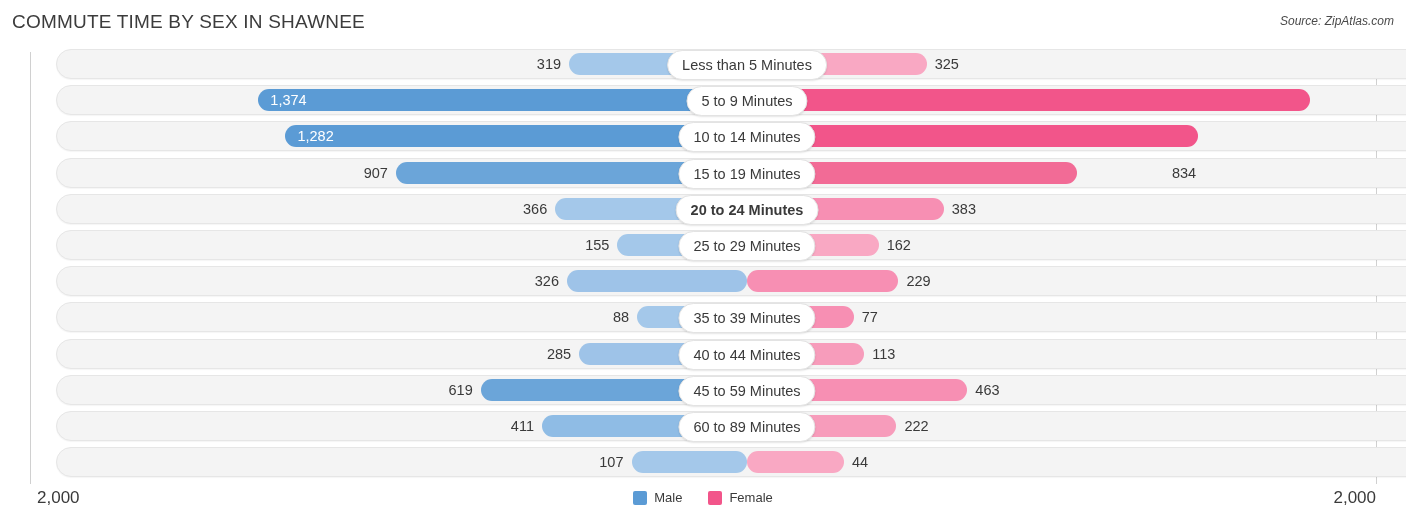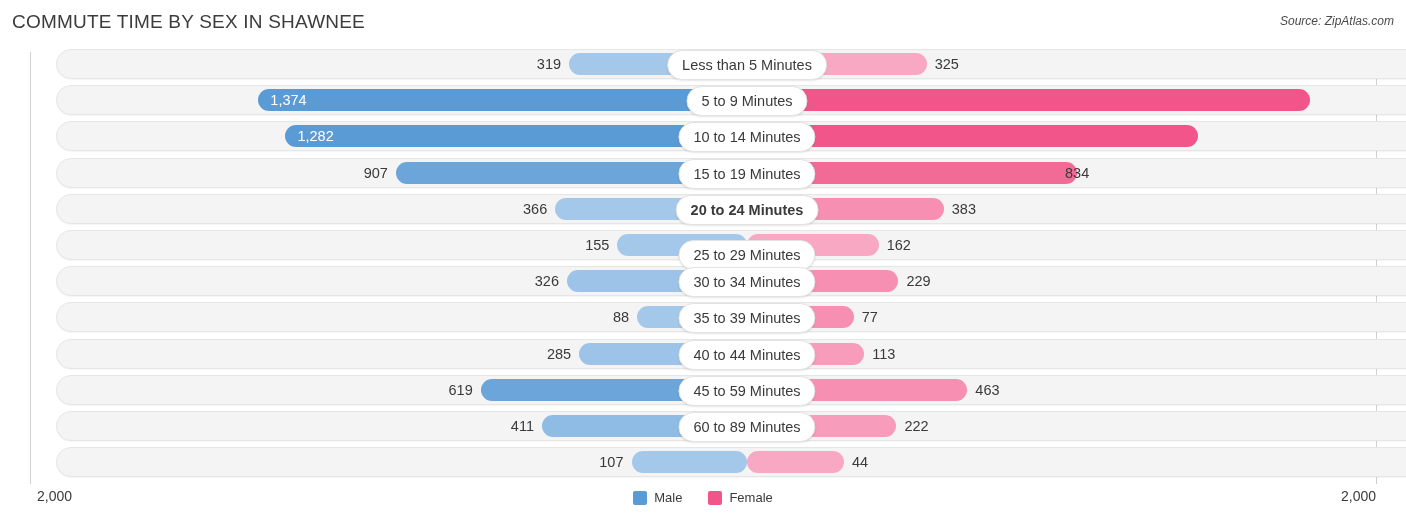--- a/index.html
+++ b/index.html
@@ -148,21 +148,21 @@
   .footer {
     position: absolute;
     left: 0;
     top: 484px;
     width: 1406px;
     height: 39px;
   }
   .tick {
     position: absolute;
     top: 4px;
-    font-size: 14px;
+    font-size: 17px;
     color: #3a3a3a;
     white-space: nowrap;
   }
   .tick.left  { left: 37px; }
   .tick.right { right: 30px; }
 
   .legend {
     position: absolute;
     left: 0;
     right: 0;
@@ -220,46 +220,45 @@
         <div class="bar female" style="width: 451.241px; background: rgb(242, 85, 138);"></div>
         <div class="val inside-left" style="left: 241.451px; width: 461.549px;">1,282</div>
         <div class="val inside-right" style="left: 703px; width: 451.241px;">1,247</div>
         <div class="cat-pill" style="left: 703px;">10 to 14 Minutes</div>
       </div>
       <div class="row">
         <div class="track"></div>
         <div class="bar male" style="width: 351.111px; background: rgb(107, 165, 217);"></div>
         <div class="bar female" style="width: 329.613px; background: rgb(242, 107, 150);"></div>
         <div class="val outside-left" style="right: 1054.11px; width: 120px;">907</div>
-        <div class="val outside-right" style="left: 1013px; width: 120px;">834</div>
+        <div class="val outside-right" style="left: 1072px; width: 120px; text-align: center;">834</div>
         <div class="cat-pill" style="left: 703px;">15 to 19 Minutes</div>
       </div>
       <div class="row">
         <div class="track"></div>
         <div class="bar male" style="width: 191.787px; background: rgb(164, 200, 234);"></div>
         <div class="bar female" style="width: 196.793px; background: rgb(247, 143, 179);"></div>
         <div class="val outside-left" style="right: 894.787px; width: 120px;">366</div>
         <div class="val outside-right" style="left: 899.793px; width: 120px;">383</div>
         <div class="cat-pill" style="left: 703px; font-weight: bold;">20 to 24 Minutes</div>
       </div>
       <div class="row">
         <div class="track"></div>
         <div class="bar male" style="width: 129.648px; background: rgb(164, 200, 234);"></div>
         <div class="bar female" style="width: 131.709px; background: rgb(249, 168, 195);"></div>
         <div class="val outside-left" style="right: 832.648px; width: 120px;">155</div>
         <div class="val outside-right" style="left: 834.709px; width: 120px;">162</div>
-        <div class="cat-pill" style="left: 703px; margin-top: 9px;">25 to 29 Minutes</div>
+        <div class="cat-pill" style="left: 703px;">25 to 29 Minutes</div>
       </div>
       <div class="row">
         <div class="track"></div>
         <div class="bar male" style="width: 180.007px; background: rgb(158, 195, 232);"></div>
         <div class="bar female" style="width: 151.44px; background: rgb(247, 143, 179);"></div>
         <div class="val outside-left" style="right: 883.007px; width: 120px;">326</div>
         <div class="val outside-right" style="left: 854.44px; width: 120px;">229</div>
-        <div class="cat-pill" style="left: 703px;">30 to 34 Minutes</div>
       </div>
       <div class="row">
         <div class="track"></div>
         <div class="bar male" style="width: 109.916px; background: rgb(164, 200, 234);"></div>
         <div class="bar female" style="width: 106.677px; background: rgb(247, 143, 179);"></div>
         <div class="val outside-left" style="right: 812.916px; width: 120px;">88</div>
         <div class="val outside-right" style="left: 809.677px; width: 120px;">77</div>
         <div class="cat-pill" style="left: 703px;">35 to 39 Minutes</div>
       </div>
       <div class="row">

